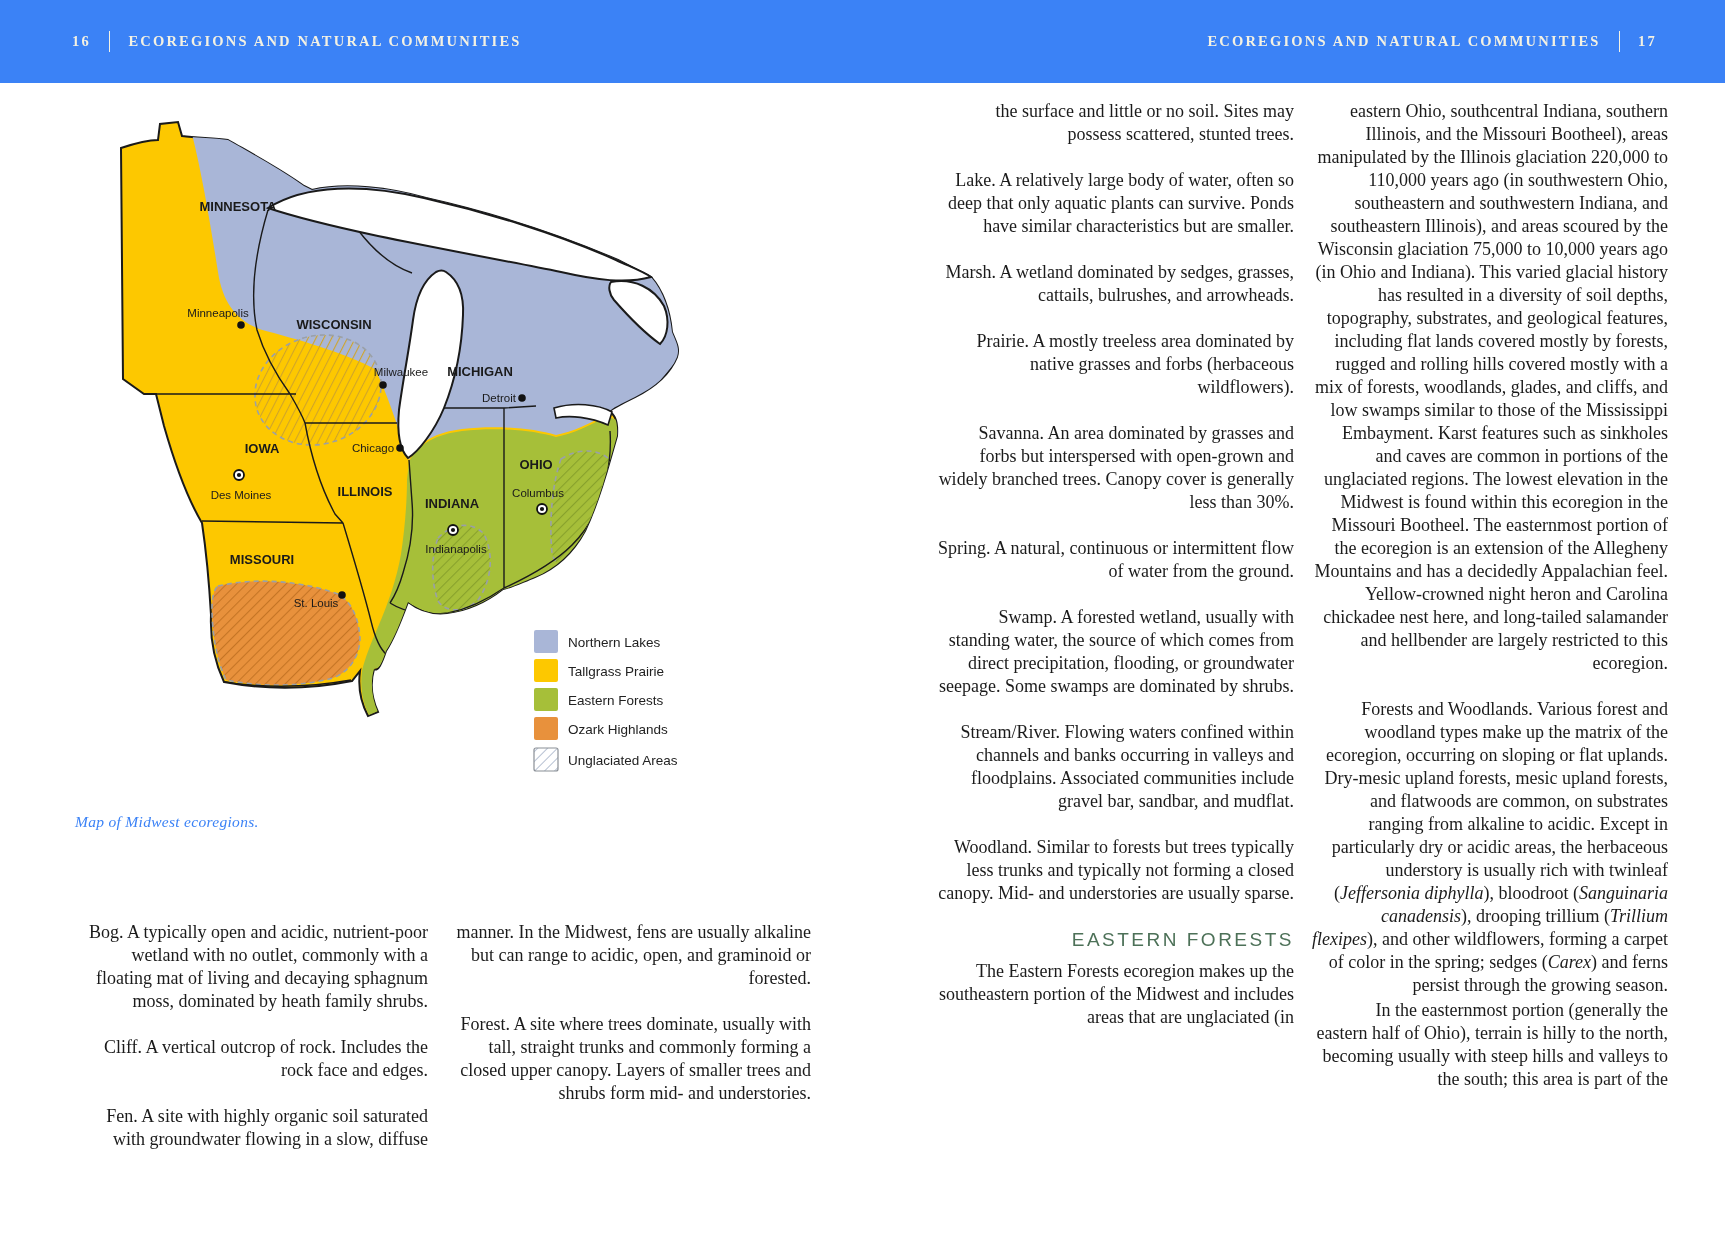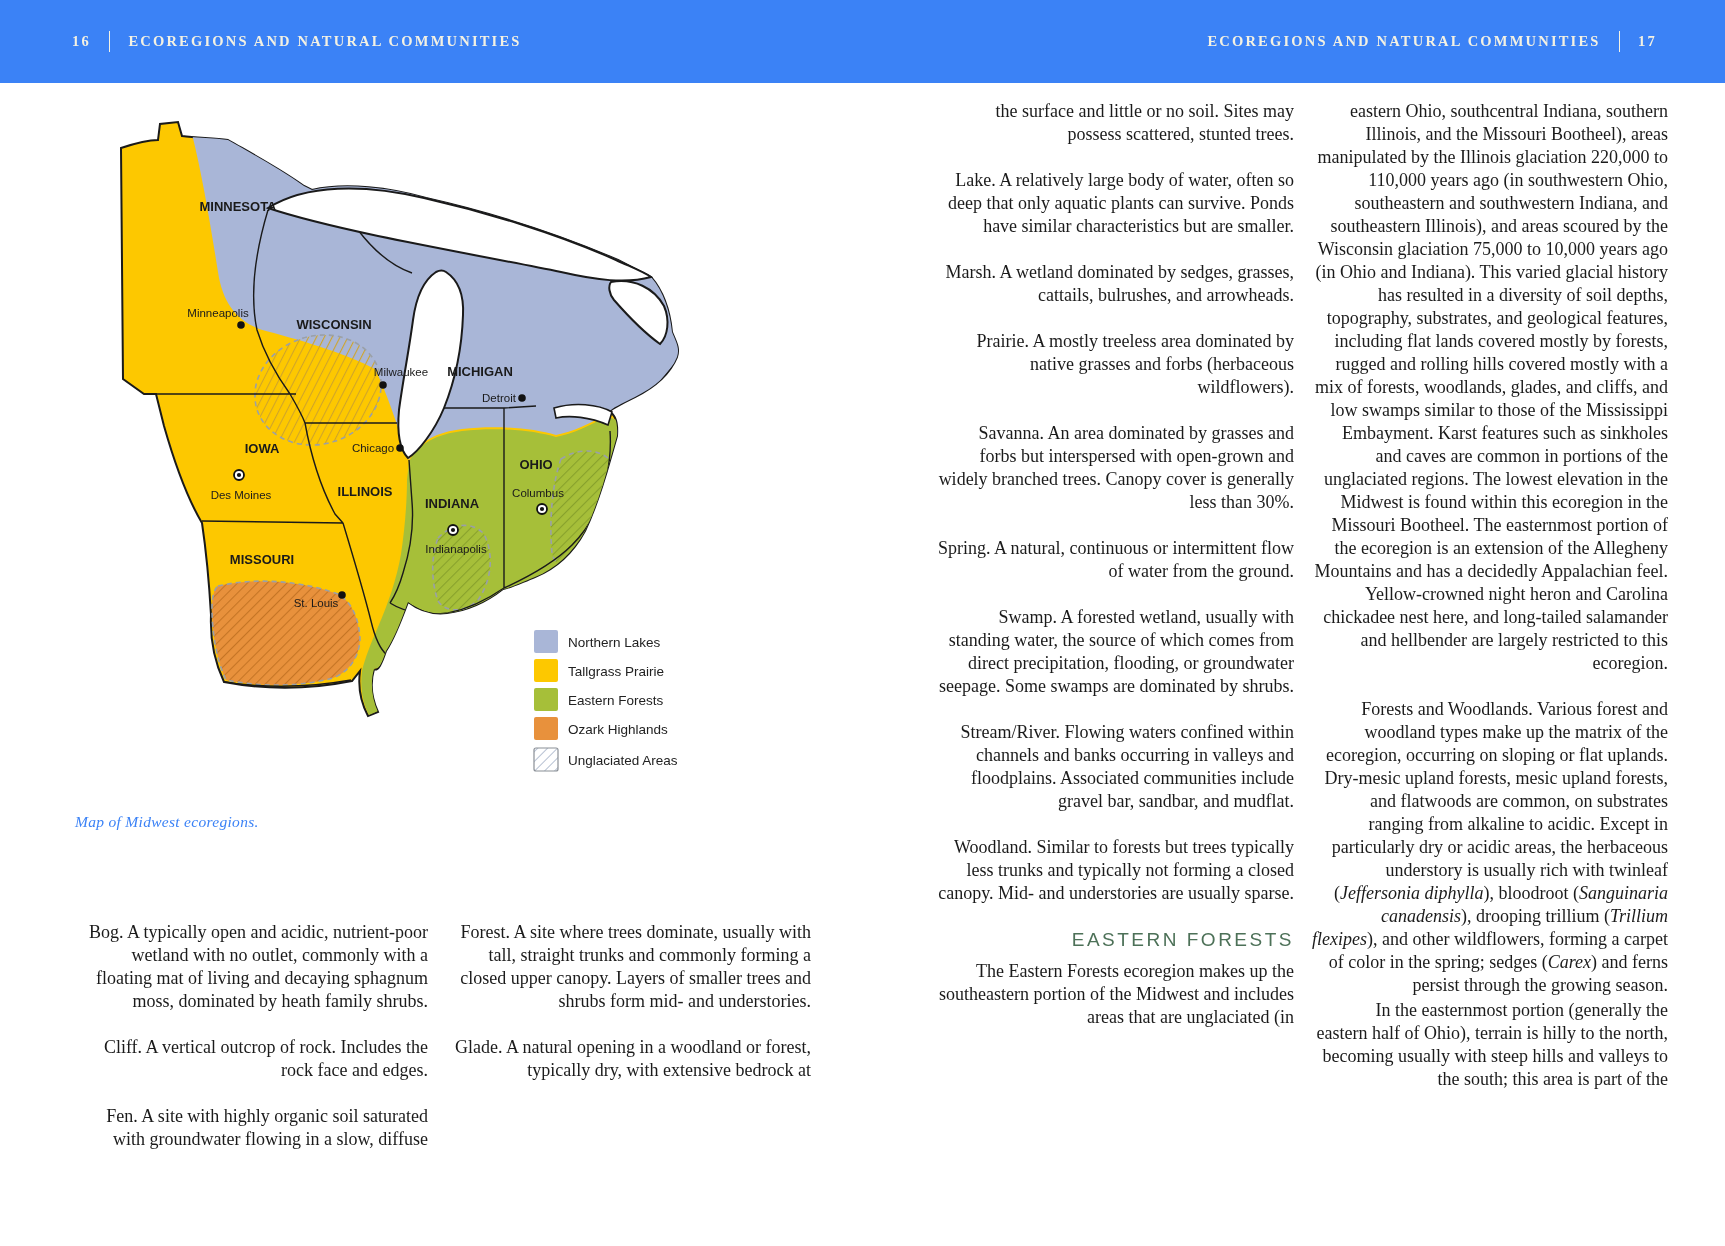--- a/index.html
+++ b/index.html
@@ -158,22 +158,22 @@
   </div>
 
   <div class="map-caption">Map of Midwest ecoregions.</div>
 
   <div class="col" id="col1">
       <p><span>Bog. A typically open and acidic, nutrient-poor wetland with no outlet, commonly with a floating mat of living and decaying sphagnum moss, dominated by heath family shrubs.</span></p>
       <p><span>Cliff. A vertical outcrop of rock. Includes the rock face and edges.</span></p>
       <p><span>Fen. A site with highly organic soil saturated with groundwater flowing in a slow, diffuse</span></p>
     </div>
   <div class="col" id="col2">
+      <p><span>manner. In the Midwest, fens are usually alkaline but can range to acidic, open, and graminoid or forested.</span></p>
       <p><span>Forest. A site where trees dominate, usually with tall, straight trunks and commonly forming a closed upper canopy. Layers of smaller trees and shrubs form mid- and understories.</span></p>
-      <p><span>Glade. A natural opening in a woodland or forest, typically dry, with extensive bedrock at</span></p>
     </div>
   <div class="col" id="col3">
       <p><span>the surface and little or no soil. Sites may possess scattered, stunted trees.</span></p>
       <p><span>Lake. A relatively large body of water, often so deep that only aquatic plants can survive. Ponds have similar characteristics but are smaller.</span></p>
       <p><span>Marsh. A wetland dominated by sedges, grasses, cattails, bulrushes, and arrowheads.</span></p>
       <p><span>Prairie. A mostly treeless area dominated by native grasses and forbs (herbaceous wildflowers).</span></p>
       <p><span>Savanna. An area dominated by grasses and forbs but interspersed with open-grown and widely branched trees. Canopy cover is generally less than 30%.</span></p>
       <p><span>Spring. A natural, continuous or intermittent flow of water from the ground.</span></p>
       <p><span>Swamp. A forested wetland, usually with standing water, the source of which comes from direct precipitation, flooding, or groundwater seepage. Some swamps are dominated by shrubs.</span></p>
       <p><span>Stream/River. Flowing waters confined within channels and banks occurring in valleys and floodplains. Associated communities include gravel bar, sandbar, and mudflat.</span></p>

